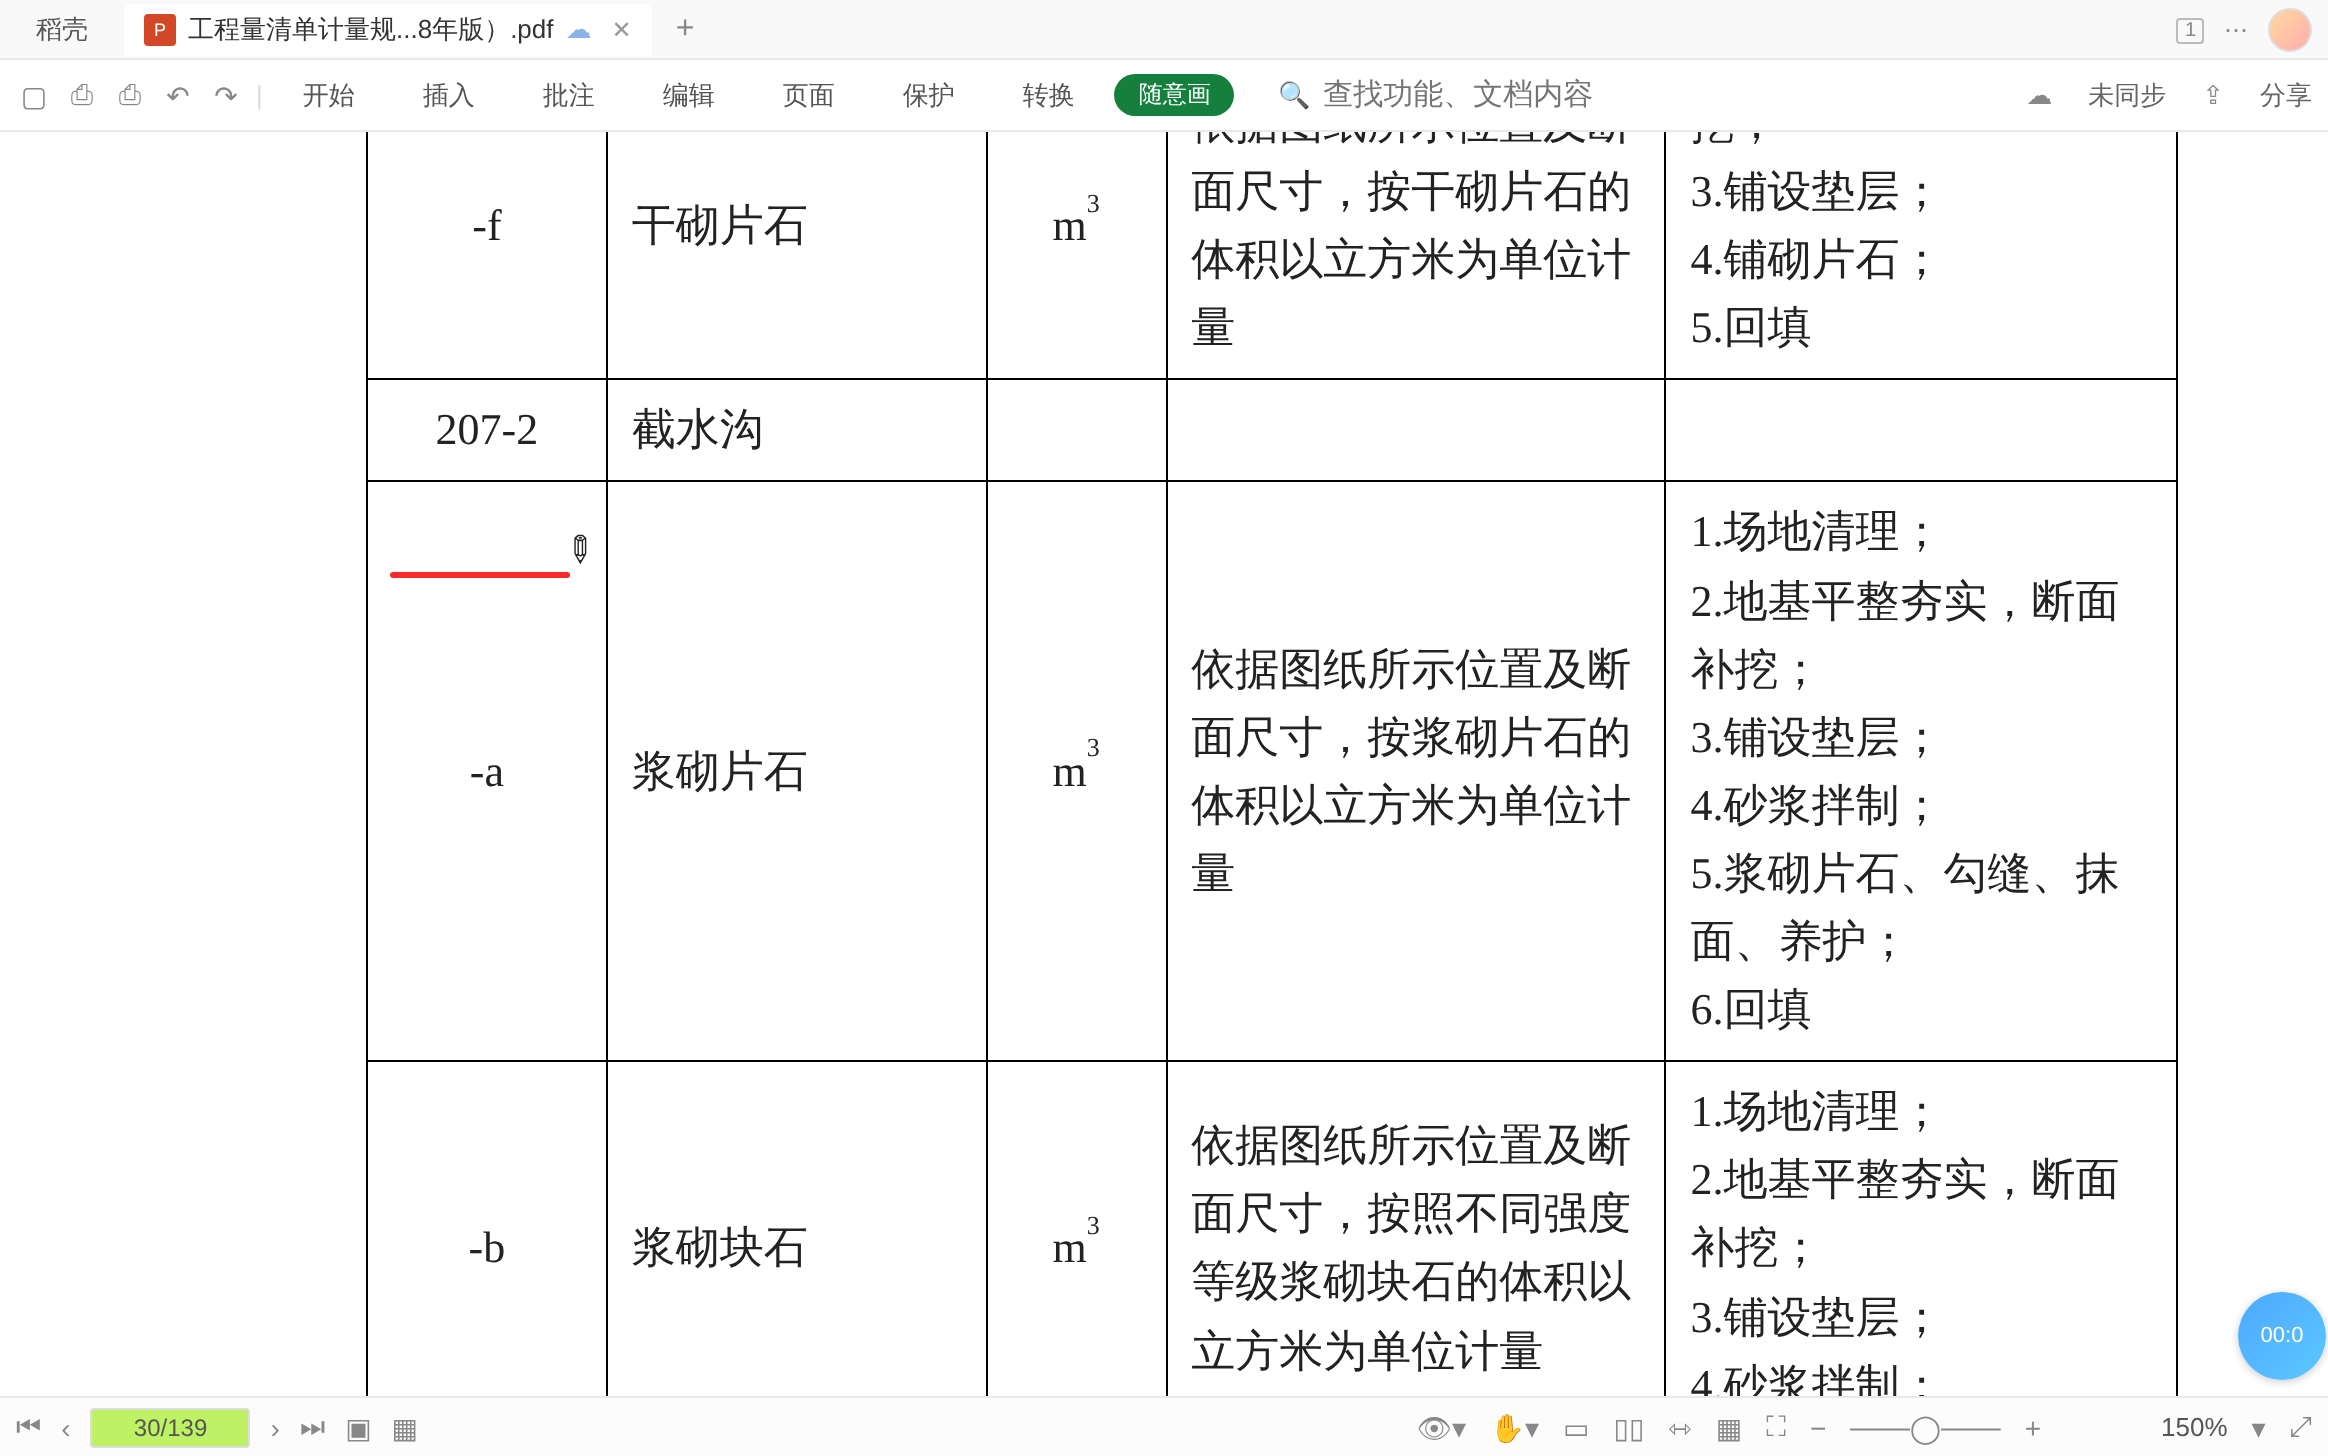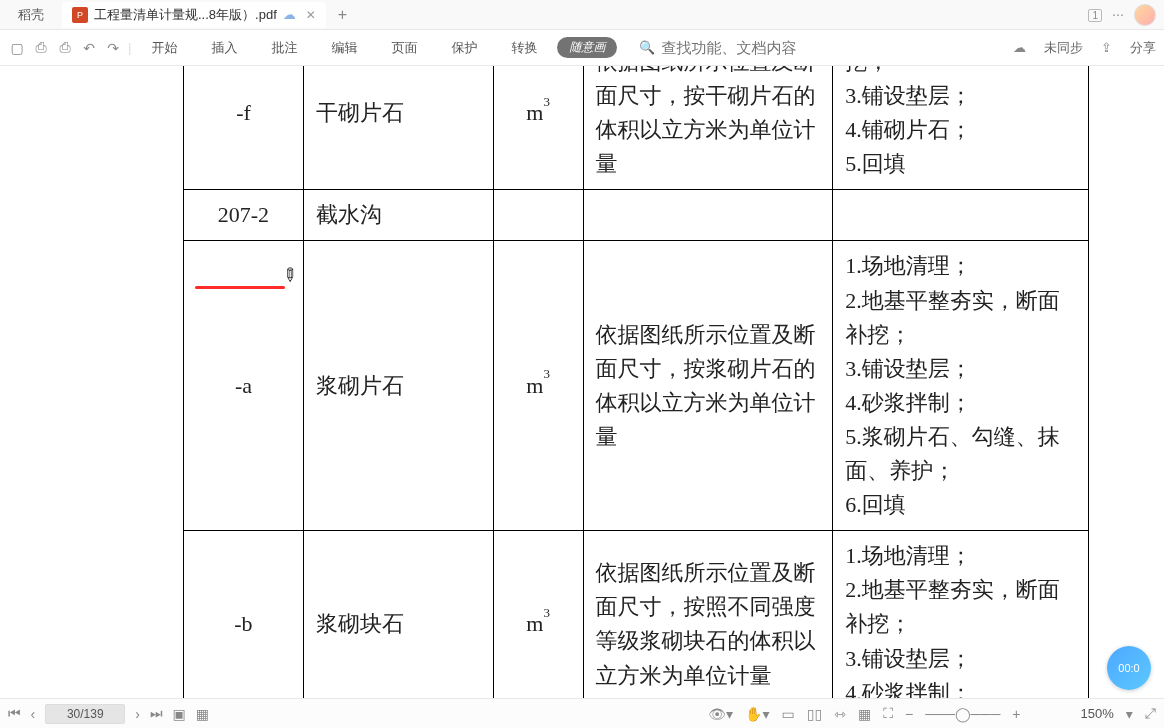--- a/index.html
+++ b/index.html
@@ -67,21 +67,21 @@
   display: flex;
   align-items: center;
   border-bottom: 1px solid #e8e8e8;
   padding: 0 8px;
   font-size: 13px;
   gap: 6px;
 }
 .tool-ico{color:#888;font-size:14px;width:18px;text-align:center;}
 .menu-item{color:#555;padding:0 14px;}
 .pill{
-  background:#737373;color:#fff;border-radius:12px;padding:2px 12px;font-size:12px;font-style:italic;
+  background:#15803d;color:#fff;border-radius:12px;padding:2px 12px;font-size:12px;
 }
 .search{
   flex:1;display:flex;align-items:center;color:#bbb;padding-left:16px;gap:6px;
 }
 .search input{
   border:none;outline:none;font-size:15px;color:#888;width:200px;
 }
 .tool-right{display:flex;align-items:center;gap:18px;color:#666;font-size:13px;margin-left:auto;}
 .tool-right .ico{color:#888;}
 
@@ -118,38 +118,38 @@
 .annotation{
   position:absolute;
   left:195px;
   top:250px;
 }
 .annot-line{width:90px;height:3px;background:#ff2b2b;border-radius:2px;}
 .pen{position:absolute;left:282px;top:228px;color:#222;transform:rotate(45deg);font-size:18px;}
 
 
 .bubble{
-  position:absolute;right:13px;top:580px;width:44px;height:44px;border-radius:50%;
+  position:absolute;right:1px;top:580px;width:44px;height:44px;border-radius:50%;
   background:linear-gradient(135deg,#4da8ff,#5cc8ff);color:#fff;display:flex;align-items:center;justify-content:center;font-size:11px;box-shadow:0 1px 4px rgba(0,0,0,0.2);
 }
 
 
 .watermark{
   position:absolute;right:10px;bottom:46px;text-align:right;color:#cfcfcf;font-size:19px;font-family:"Microsoft YaHei";pointer-events:none;
 }
 .watermark .sub{font-size:13px;color:#cfcfcf;}
 
 
 .statusbar{
   height:30px;position:absolute;bottom:0;left:0;right:0;
   display:flex;align-items:center;border-top:1px solid #e8e8e8;background:#fcfcfc;
   padding:0 8px;gap:10px;color:#888;font-size:13px;
 }
 .sb-left{display:flex;align-items:center;gap:10px;}
-.page-input{width:80px;text-align:center;border:1px solid #ddd;height:20px;border-radius:2px;background:#e5e5e5;color:#555;font-size:12px;}
+.page-input{width:80px;text-align:center;border:1px solid #ddd;height:20px;border-radius:2px;background:#bef264;color:#555;font-size:12px;}
 .sb-right{margin-left:auto;display:flex;align-items:center;gap:12px;}
 .sb-ico{color:#888;font-size:14px;}
 .zoom{color:#555;margin-left:48px;}
 </style>
 </head>
 <body>
 
 <div class="titlebar">
   <div class="tab-home">
     <span>稻壳</span>

